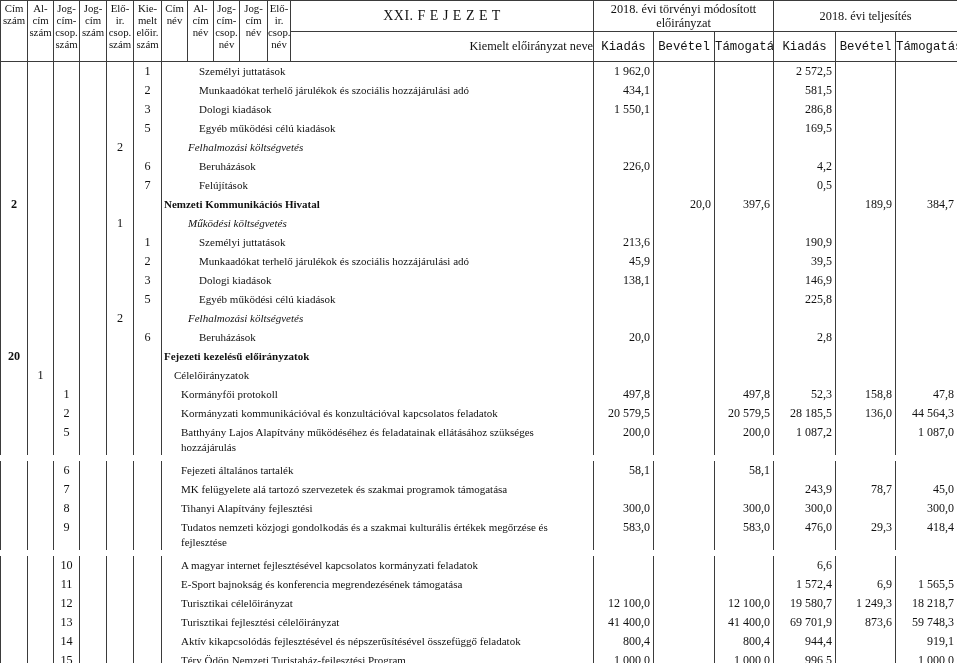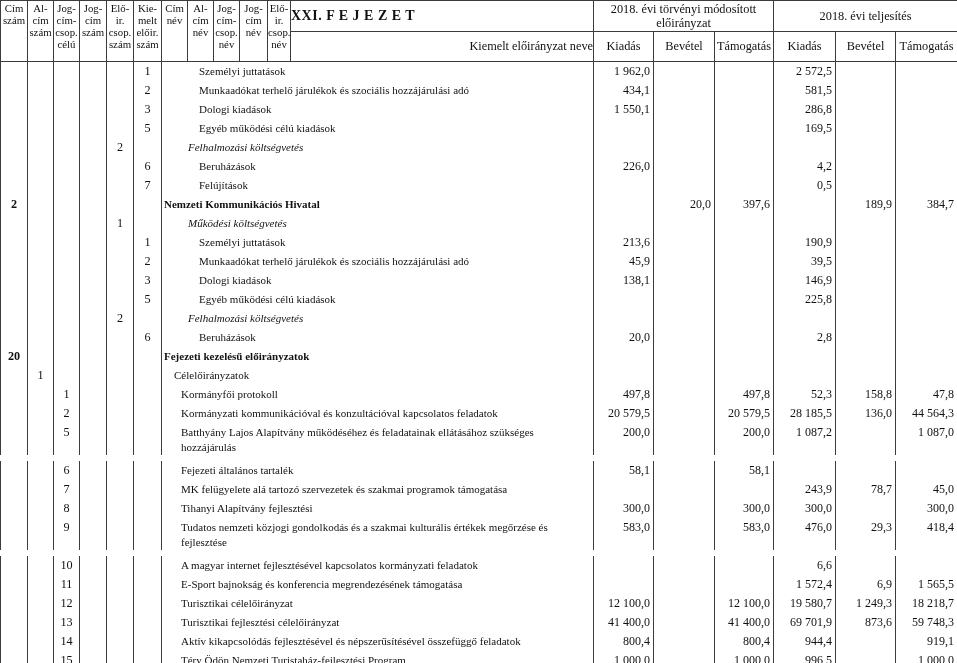--- a/index.html
+++ b/index.html
@@ -21,33 +21,33 @@
     overflow: hidden;
   }
   tr.h1 { height: 31px; }
   tr.h2 { height: 30px; }
   th.sc {
     font-size: 10.8px; line-height: 1.12;
     vertical-align: top; text-align: center;
     padding-top: 1px;
   }
   th.chapter {
-    font-size: 14px; font-weight: bold; letter-spacing: 0.5px;
-    text-align: left; vertical-align: middle;
+    font-size: 14px; font-weight: normal; letter-spacing: 0.5px;
+    text-align: center; vertical-align: middle;
   }
   th.grp {
     font-size: 12.3px; line-height: 1.18;
     text-align: center; vertical-align: middle;
     padding: 0 8px;
   }
   th.namehead {
     font-size: 12.3px; text-align: right;
     padding-left: 10px; vertical-align: middle;
   }
-  th.sub { font-size: 12.3px; text-align: center; vertical-align: middle; }
+  th.sub { font-size: 12.3px; text-align: center; vertical-align: middle; font-family: Liberation Mono, monospace; }
   
   tbody td { padding: 0; vertical-align: top; }
   tr.body-row { height: 19px; }
   td.code {
     border-left: 1px solid #3b3b3b;
     text-align: center; font-size: 12.2px; line-height: 15px;
     padding-top: 2px;
   }
   td.name {
     border-left: 1px solid #3b3b3b; border-right: 1px solid #3b3b3b;
@@ -93,21 +93,21 @@
         <col style="width:61px">
         <col style="width:59px">
       <col style="width:62px">
         <col style="width:60px">
         <col style="width:62px">
     </colgroup>
     <thead>
       <tr class="h1">
         <th class="sc" rowspan="2">Cím szám</th>
         <th class="sc" rowspan="2">Al-cím szám</th>
-        <th class="sc" rowspan="2">Jog-cím-csop. célú</th>
+        <th class="sc" rowspan="2">Jog-cím-csop. szám</th>
         <th class="sc" rowspan="2">Jog-cím szám</th>
         <th class="sc" rowspan="2">Elő-ir. csop. szám</th>
         <th class="sc" rowspan="2">Kie-melt előir. szám</th>
         <th class="sc" rowspan="2">Cím név</th>
         <th class="sc" rowspan="2">Al-cím név</th>
         <th class="sc" rowspan="2">Jog-cím-csop. név</th>
         <th class="sc" rowspan="2">Jog-cím név</th>
         <th class="sc" rowspan="2">Elő-ir. csop. név</th>
         <th class="chapter">XXI. F E J E Z E T</th>
         <th class="grp" colspan="3">2018. évi törvényi módosított előirányzat</th>

